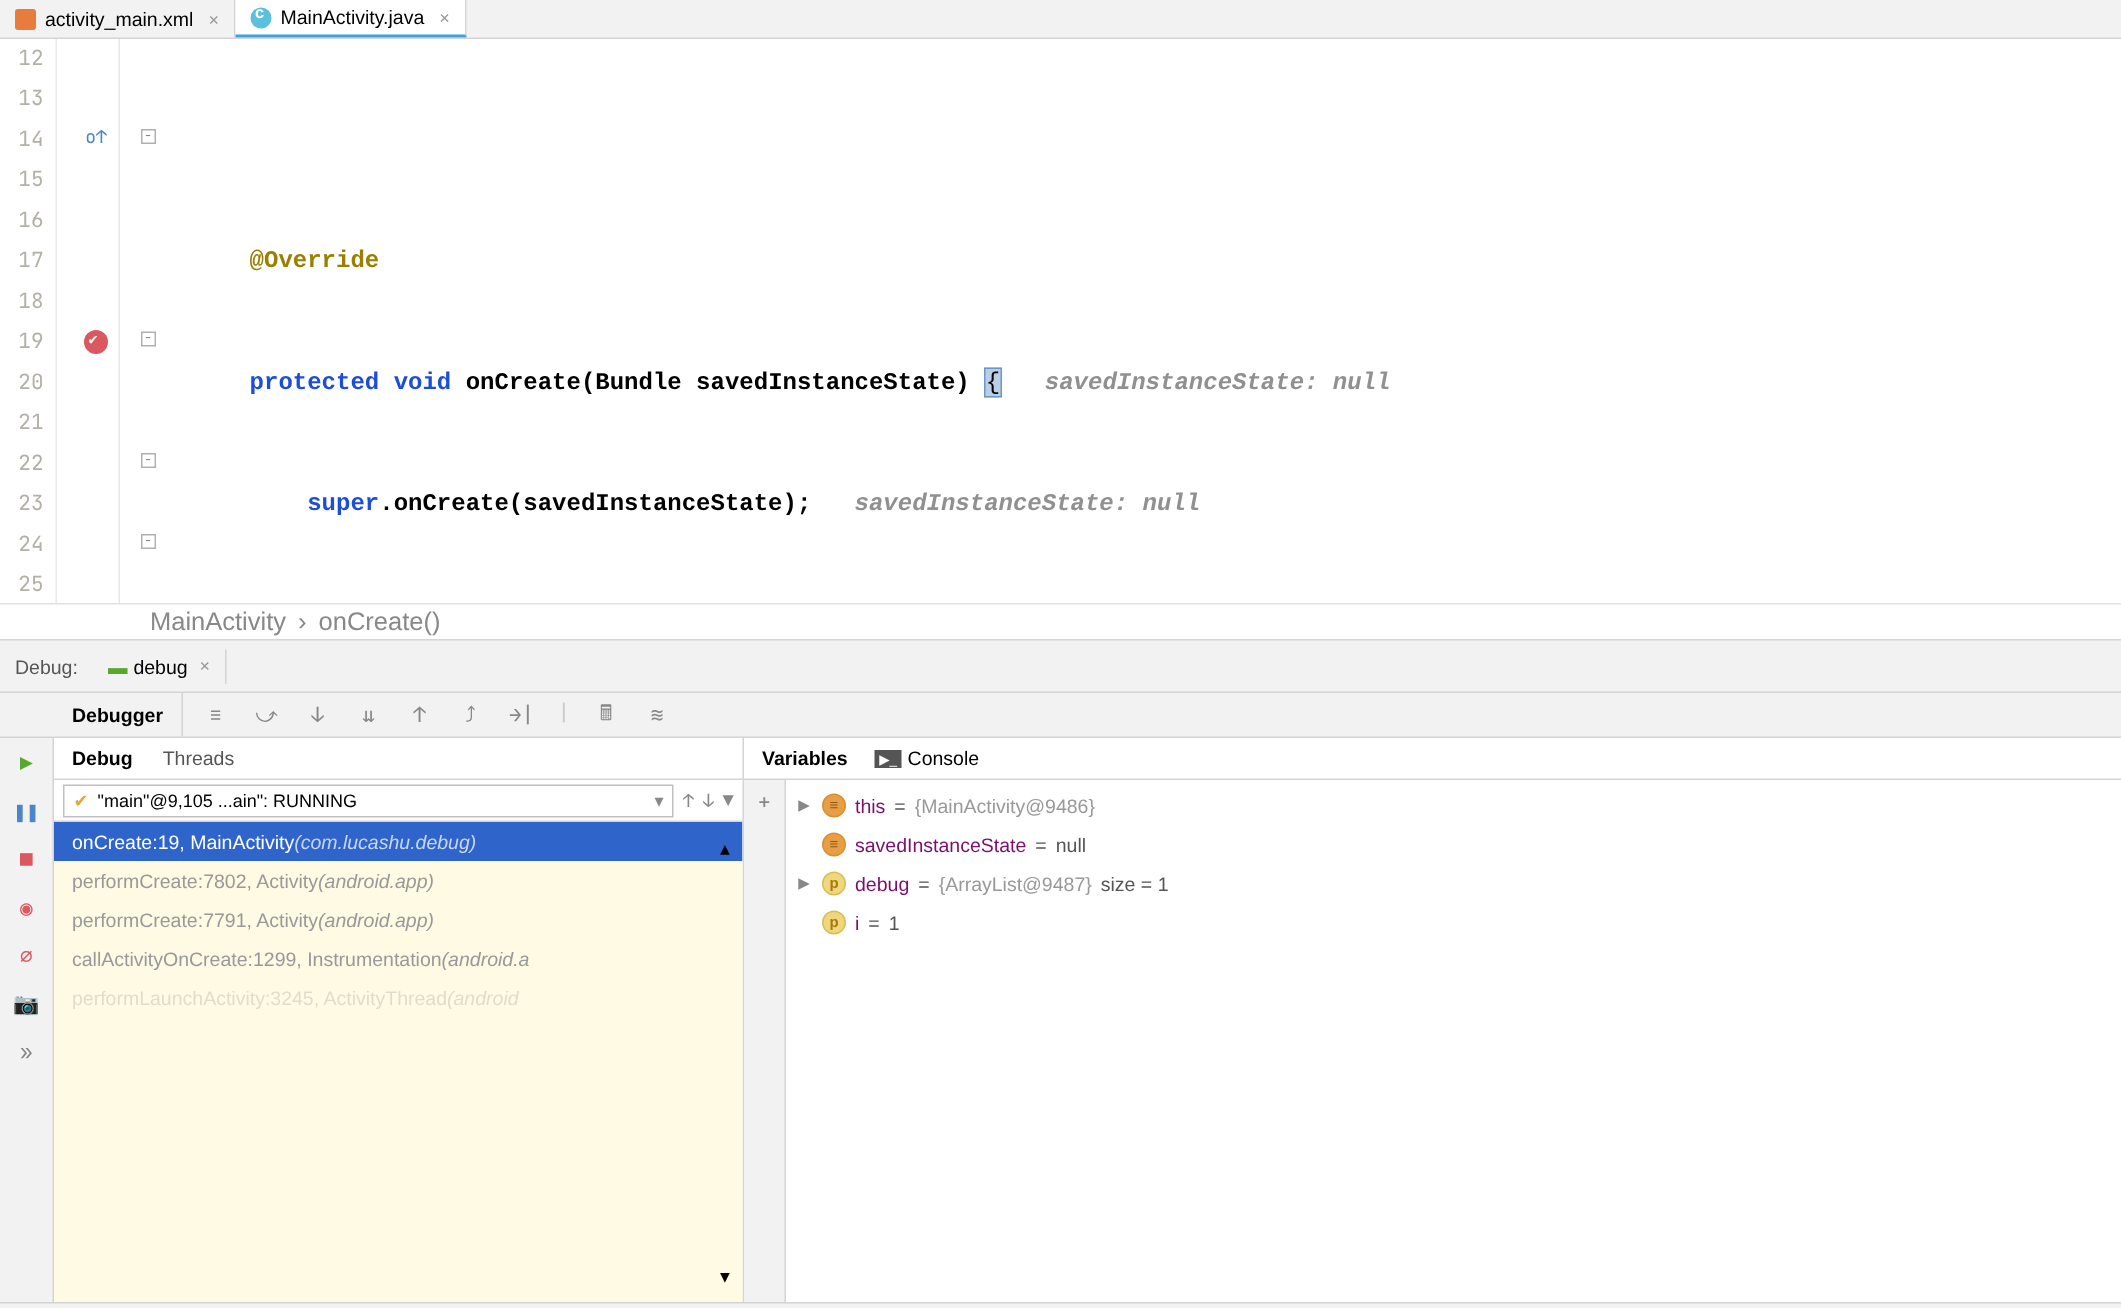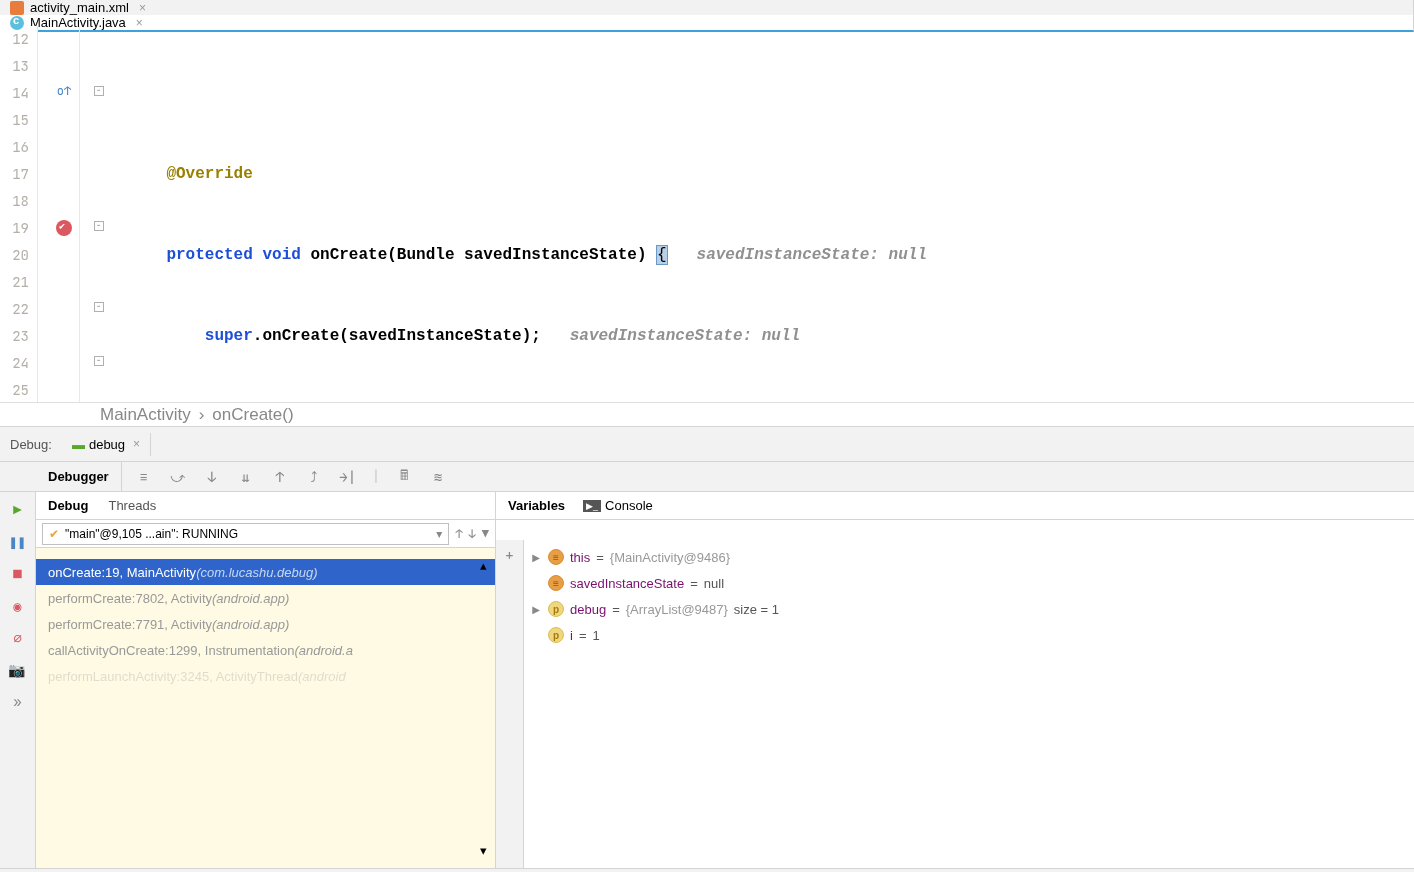--- a/index.html
+++ b/index.html
@@ -1,18 +1,18 @@
 <!DOCTYPE html>
 <html><head>
 <meta charset="utf-8">
 <style>
 * { box-sizing: border-box; margin: 0; padding: 0; }
 body { font-family: "JetBrains Mono", "Consolas", monospace; font-size: 14px; background: #fff; color: #000; overflow: hidden; }
 .window { width: 1414px; height: 872px; display: flex; flex-direction: column; }
-.tabs { height: 26px; display: flex; align-items: stretch; background: #f2f2f2; border-bottom: 1px solid #d4d4d4; flex-direction: column; }
+.tabs { height: 26px; display: flex; align-items: stretch; background: #f2f2f2; border-bottom: 1px solid #d4d4d4; }
 .tab { display: flex; align-items: center; padding: 0 10px; font-family: "Segoe UI", sans-serif; font-size: 13px; gap: 6px; border-right: 1px solid #d4d4d4; cursor: pointer; }
 .tab.active { background: #fff; border-bottom: 2px solid #3da2db; }
 .tab-icon-xml { width: 14px; height: 14px; background: #e77c3c; border-radius: 2px; display: inline-block; }
 .tab-icon-java { width: 14px; height: 14px; background: #5ac0de; border-radius: 50%; display: inline-block; position: relative; }
 .tab-icon-java::after { content: "c"; position: absolute; left: 3px; top: -2px; font-size: 11px; color: #fff; font-weight: bold; }
 .close-x { color: #999; font-size: 12px; margin-left: 4px; }
 .editor-area { flex: 1; display: flex; overflow: hidden; gap: 12px; }
 .gutter { width: 38px; background: #fff; text-align: right; padding-right: 8px; color: #b3b0a8; font-size: 14px; line-height: 27px; border-right: 1px solid #e8e8e8; }
 .gutter-icons { width: 30px; border-right: 1px solid #e8e8e8; position: relative; }
 .gutter-mark { position: absolute; width: 16px; height: 16px; left: 6px; }
@@ -44,28 +44,28 @@
 .frames-threads { flex: 1; display: flex; flex-direction: column; border-right: 1px solid #d4d4d4; }
 .ft-tabs { height: 28px; display: flex; align-items: center; padding-left: 12px; gap: 20px; font-family: "Segoe UI", sans-serif; font-size: 13px; border-bottom: 1px solid #d4d4d4; }
 .ft-tab { cursor: pointer; color: #555; }
 .ft-tab.active { font-weight: bold; color: #000; }
 .thread-select { height: 28px; display: flex; align-items: center; padding: 0 6px; gap: 6px; border-bottom: 1px solid #d4d4d4; }
 .thread-combo { flex: 1; height: 22px; border: 1px solid #c0c0c0; display: flex; align-items: center; padding: 0 6px; font-family: "Segoe UI", sans-serif; font-size: 12px; gap: 6px; }
 .checkmark-icon { color: #e8a33d; }
 .arrow-btn { color: #888; cursor: pointer; font-size: 12px; }
 .frames-list { flex: 1; background: #fffae3; overflow: hidden; font-family: "Segoe UI", sans-serif; font-size: 13px; position: relative; }
 .frame-row { height: 26px; display: flex; align-items: center; padding-left: 12px; white-space: nowrap; overflow: hidden; }
-.frame-row.sel { background: #2f65ca; color: #fff; margin-top: 11px; }
+.frame-row.sel { background: #2f65ca; color: #fff; }
 .frame-row.muted { color: #999; }
 .frame-row .pkg { font-style: italic; }
 .frame-row.sel .pkg { color: #c8d7f0; }
 .scroll-ind { position: absolute; right: 4px; width: 11px; }
 .scroll-up { top: 10px; }
 .scroll-dn { bottom: 10px; }
-.vars-pane { flex: 2; display: flex; flex-direction: column; gap: 20px; }
+.vars-pane { flex: 2; display: flex; flex-direction: column; }
 .vars-tabs { height: 28px; display: flex; align-items: center; padding-left: 12px; gap: 18px; font-family: "Segoe UI", sans-serif; font-size: 13px; border-bottom: 1px solid #d4d4d4; }
 .vars-tab.active { font-weight: bold; }
 .plus-col { width: 28px; background: #f2f2f2; border-right: 1px solid #d4d4d4; display: flex; align-items: flex-start; justify-content: center; padding-top: 6px; color: #888; }
 .vars-body { flex: 1; display: flex; }
 .vars-list { flex: 1; padding: 4px 0; font-family: "Segoe UI", sans-serif; font-size: 13px; }
 .var-row { height: 26px; display: flex; align-items: center; padding-left: 6px; gap: 6px; }
 .expand-arr { color: #888; font-size: 10px; width: 12px; text-align: center; cursor: pointer; }
 .var-icon { width: 16px; height: 16px; border-radius: 50%; display: flex; align-items: center; justify-content: center; font-size: 10px; font-weight: bold; color: #fff; }
 .vi-orange { background: #e89e44; color: #8b5a1a; border: 1px solid #d89030; }
 .vi-yellow { background: #f0d67c; color: #a57b10; border: 1px solid #d9be55; }

